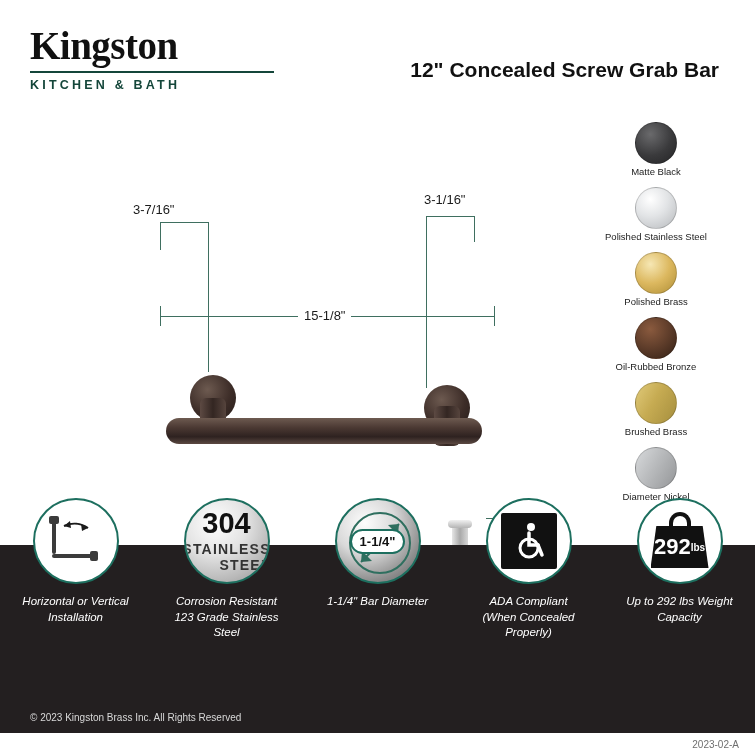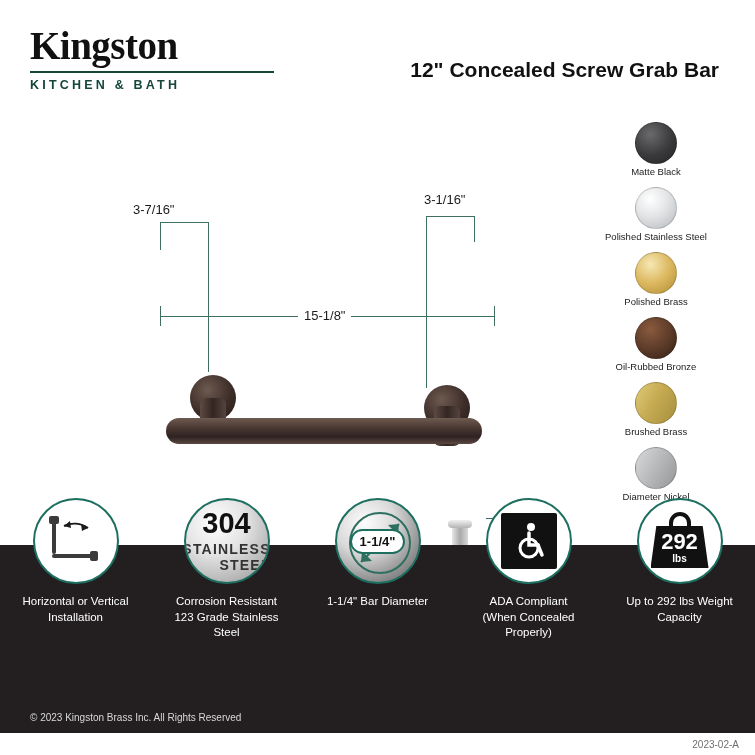--- a/index.html
+++ b/index.html
@@ -193,20 +193,21 @@
     color: #333;
     margin-top: 3px;
     text-align: right;
   }
   .f-caption {
     margin-top: 10px;
     font-size: 11.5px;
     color: #ffffff;
     line-height: 1.35;
     padding: 0 18px;
+    font-style: italic;
   }
   .pill {
     border: 2px solid #1d6f5f;
     border-radius: 14px;
     background: #fff;
     padding: 3px 8px;
     font-size: 13px;
     font-weight: bold;
     color: #111;
     position: relative;
@@ -216,21 +217,21 @@
     position: relative;
     width: 66px; height: 58px;
   }
   .weight-body {
     position: absolute;
     left: 4px; top: 14px;
     width: 58px; height: 42px;
     background: #111;
     clip-path: polygon(10% 0%, 90% 0%, 100% 100%, 0% 100%);
     display: flex;
-    flex-direction: column;
+    flex-direction: row;
     align-items: center;
     justify-content: center;
   }
   .weight-num {
     color: #fff;
     font-size: 22px;
     font-weight: bold;
     line-height: 1;
   }
   .weight-unit {

